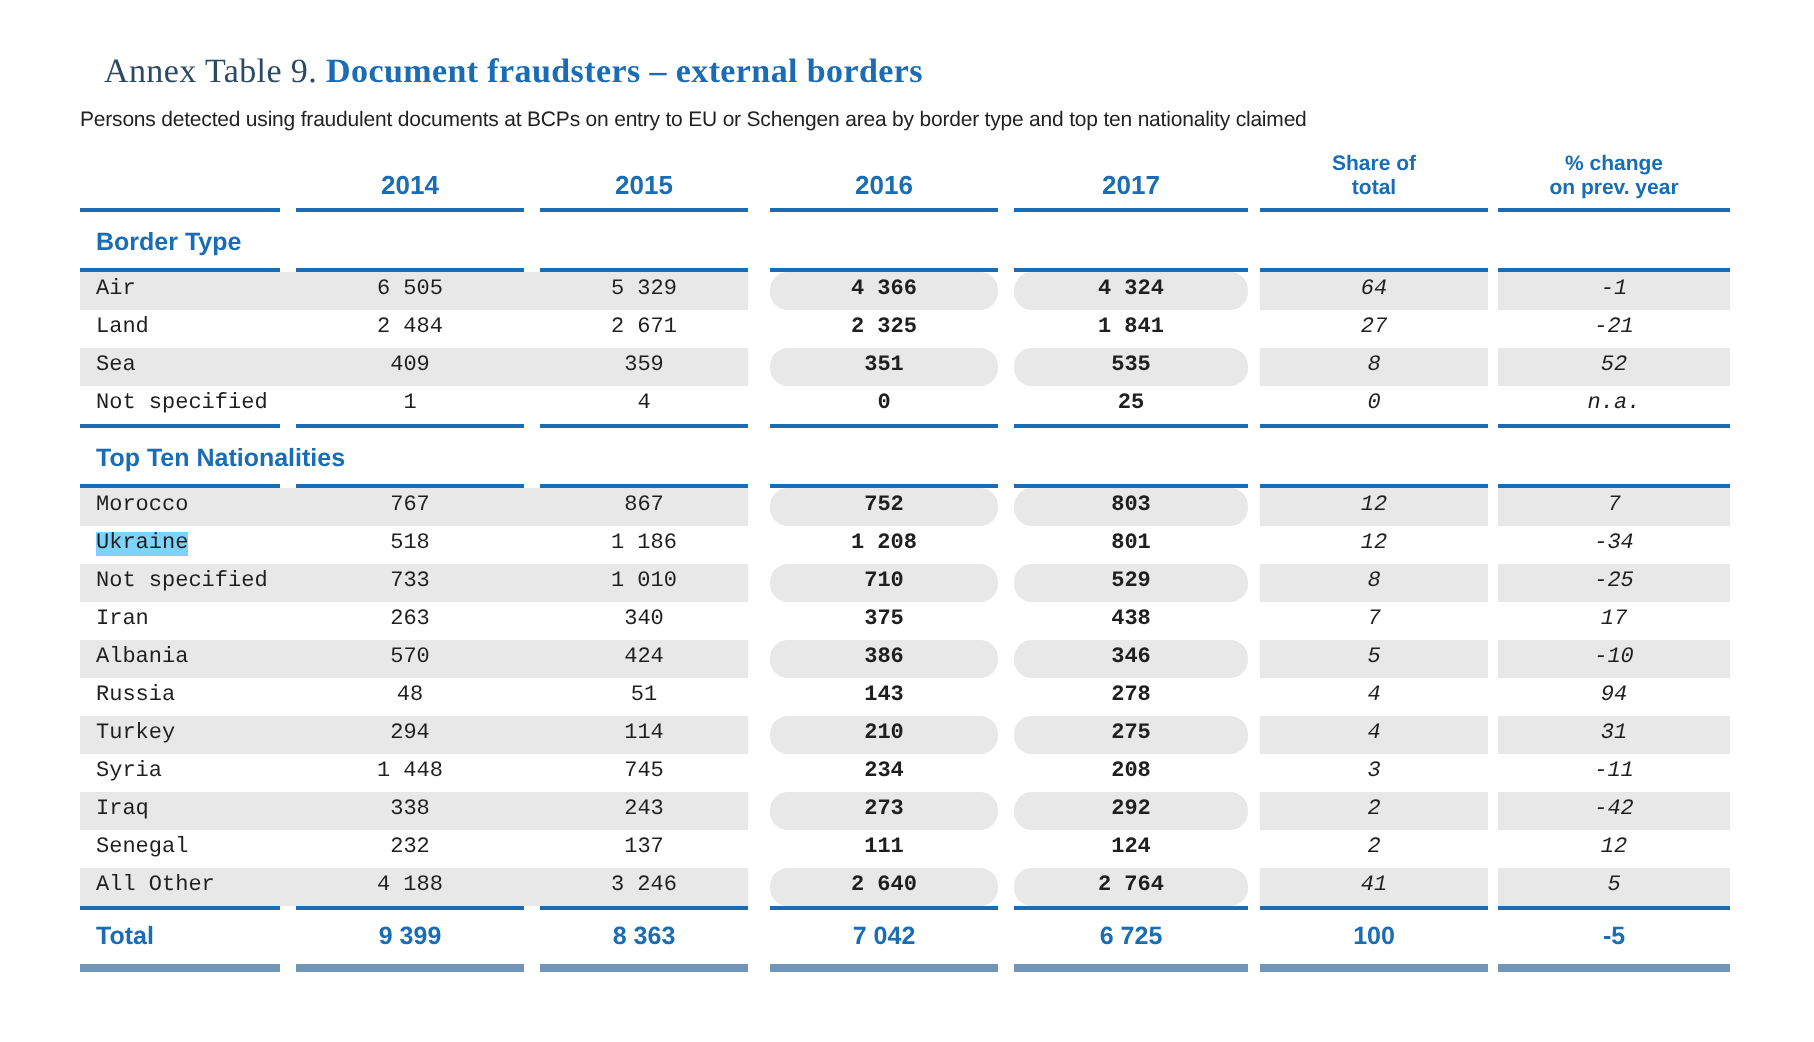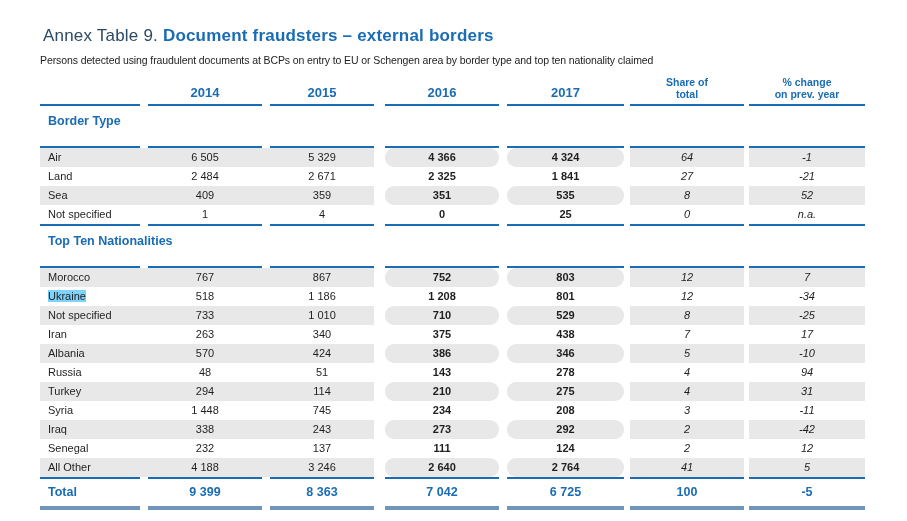--- a/index.html
+++ b/index.html
@@ -1,32 +1,32 @@
 <!DOCTYPE html>
 <html><head>
 <meta charset="utf-8">
 <style>
   html,body{margin:0;padding:0;background:#ffffff;}
   body{width:907px;height:521px;overflow:hidden;font-family:"Liberation Sans",sans-serif;color:#1f1f1f;}
   .page{padding:26px 0 0 40px;}
-  .title{font-family:Liberation Sans, sans-serif;font-size:17px;margin:0 0 8px 3px;letter-spacing:.2px;}
+  .title{font-family:Liberation Serif, serif;font-size:17px;margin:0 0 8px 12px;letter-spacing:.2px;}
   .title .prefix{color:#2c4a63;font-weight:normal;}
   .title .main{color:#1a6cb4;font-weight:bold;}
   .subtitle{font-size:10.5px;margin:0 0 0 0;color:#222;letter-spacing:-.1px;}
   .tablewrap{width:825px;}
   .grid{display:grid;grid-template-columns:100px 8px 114px 8px 104px 11px 114px 8px 117px 6px 114px 5px 116px;}
   .rulerow{height:2px;}
   .rulerow .seg{background:#1a6cb4;}
   .rulerow.footer{height:4px;}
   .rulerow.footer .seg{background:#7296ba;}
   .headrow{align-items:end;padding:10px 0 4px 0;}
   .hcell{text-align:center;color:#1a6cb4;font-weight:bold;font-size:13px;line-height:14px;}
   .hcell.small{font-size:10.5px;line-height:12px;}
-  .sec-header{color:#1a6cb4;font-weight:bold;font-size:12.5px;padding:8px 0 18px 8px;}
-  .data{height:19px;line-height:19px;font-size:11px;}
+  .sec-header{color:#1a6cb4;font-weight:bold;font-size:12.5px;padding:8px 0 6px 8px;}
+  .data{height:19px;line-height:19px;font-size:11px;font-family:Liberation Mono, monospace;}
   .data .lab{padding-left:8px;white-space:nowrap;overflow:hidden;}
   .data .num{text-align:center;}
   .data .v16,.data .v17{font-weight:bold;border-radius:9px;}
   .data .vsh,.data .vpc{font-style:italic;}
   .data.odd .cell,.data.odd .g0,.data.odd .g1{background:#e8e8e8;}
   .hl{background:#7dd3fc;}
   .totalrow{height:27px;line-height:27px;font-size:12.5px;font-weight:bold;color:#1a6cb4;}
   .totalrow .lab{padding-left:8px;}
   .totalrow .num{text-align:center;}
 </style>

